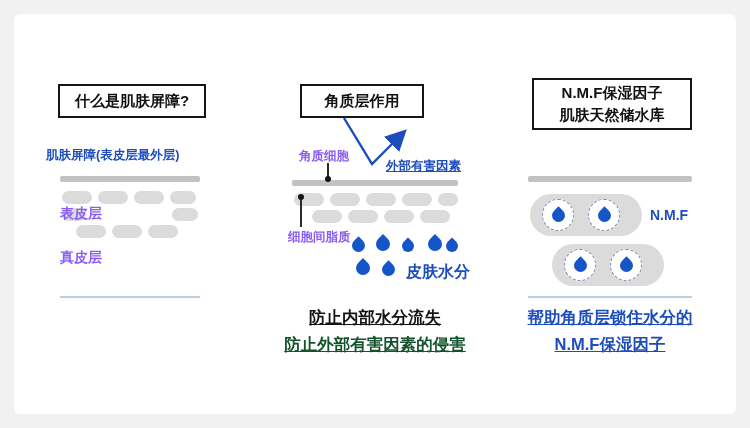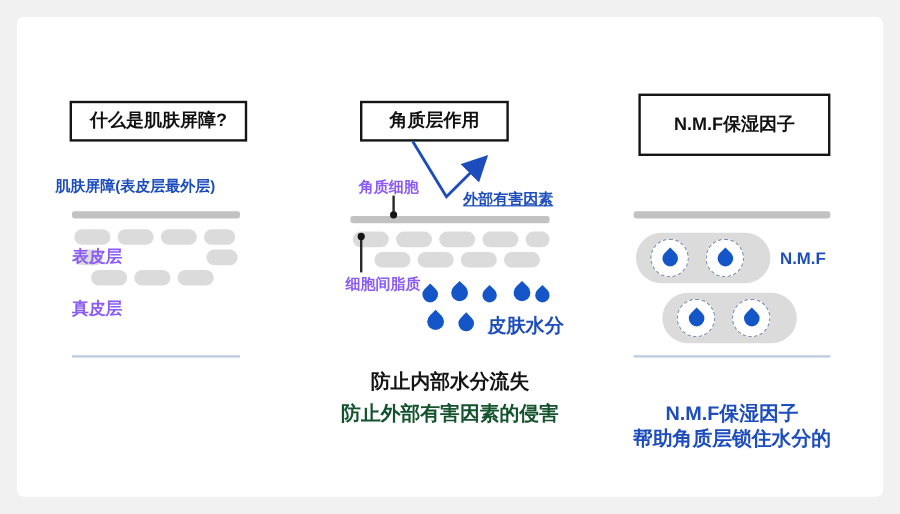--- a/index.html
+++ b/index.html
@@ -16,21 +16,21 @@
   .center{text-align:left;}
   .drop{background:#1456c8;border-radius:0 50% 50% 50%;transform:rotate(45deg);}
   .adrop{position:absolute;z-index:4;}
   .connector{position:absolute;width:2px;background:#2a2a2a;z-index:5;}
   .cdot{position:absolute;width:6px;height:6px;border-radius:50%;background:#151515;z-index:6;}
   .pill{position:absolute;background:#dbdbdb;border-radius:21px;z-index:1;}
   .nmf-circle{position:absolute;width:30px;height:30px;border-radius:50%;background:#fff;
               border:1.5px dashed #7d8fb4;display:flex;align-items:center;justify-content:center;z-index:2;}
   .nmf-circle .drop{width:13px;height:13px;}
   .underline{position:absolute;height:2px;background:#bfcde3;z-index:2;}
-  .caption{position:absolute;font-weight:bold;font-size:16.5px;text-align:center;z-index:4;}
+  .caption{position:absolute;font-weight:bold;font-size:16.5px;text-align:center;z-index:4;text-decoration:underline;}
   .arrow-svg{position:absolute;z-index:5;}
 </style>
 </head>
 <body>
 
 <div class="card"></div>
 
 <div class="title-box" style="left:58px;top:84px;width:144px;height:30px;">
   <span>什么是肌肤屏障?</span>
 </div>
@@ -97,20 +97,21 @@
 <i class="drop adrop" style="left:356px;top:261px;width:14px;height:14px;"></i>
 <i class="drop adrop" style="left:382px;top:263px;width:13px;height:13px;"></i>
 
 <div class="lbl blue" style="left:406px;top:262px;font-size:16px;">皮肤水分</div>
 
 <div class="caption" style="left:252px;top:307px;width:246px;color:#141414;">防止内部水分流失</div>
 <div class="caption" style="left:252px;top:334px;width:246px;color:#14532d;">防止外部有害因素的侵害</div>
 
 <div class="title-box" style="left:532px;top:78px;width:156px;height:48px;">
   <span>N.M.F保湿因子</span>
+  <span>肌肤天然储水库</span>
 </div>
 
 <div class="hbar" style="left:528px;top:176px;width:164px;"></div>
 
 <div class="pill" style="left:530px;top:194px;width:112px;height:42px;">
   <div class="nmf-circle" style="left:12px;top:5px;">
     <i class="drop"></i>
   </div>
   <div class="nmf-circle" style="left:58px;top:5px;">
     <i class="drop"></i>
@@ -123,14 +124,14 @@
   <div class="nmf-circle" style="left:12px;top:5px;">
     <i class="drop"></i>
   </div>
   <div class="nmf-circle" style="left:58px;top:5px;">
     <i class="drop"></i>
   </div>
 </div>
 
 <div class="underline" style="left:528px;top:296px;width:164px;"></div>
 
-<div class="caption blue" style="left:505px;top:307px;width:210px;margin-top:48px;">帮助角质层锁住水分的</div>
+<div class="caption blue" style="left:505px;top:307px;width:210px;">帮助角质层锁住水分的</div>
 <div class="caption blue" style="left:505px;top:334px;width:210px;">N.M.F保湿因子</div>
 
 </body></html>

